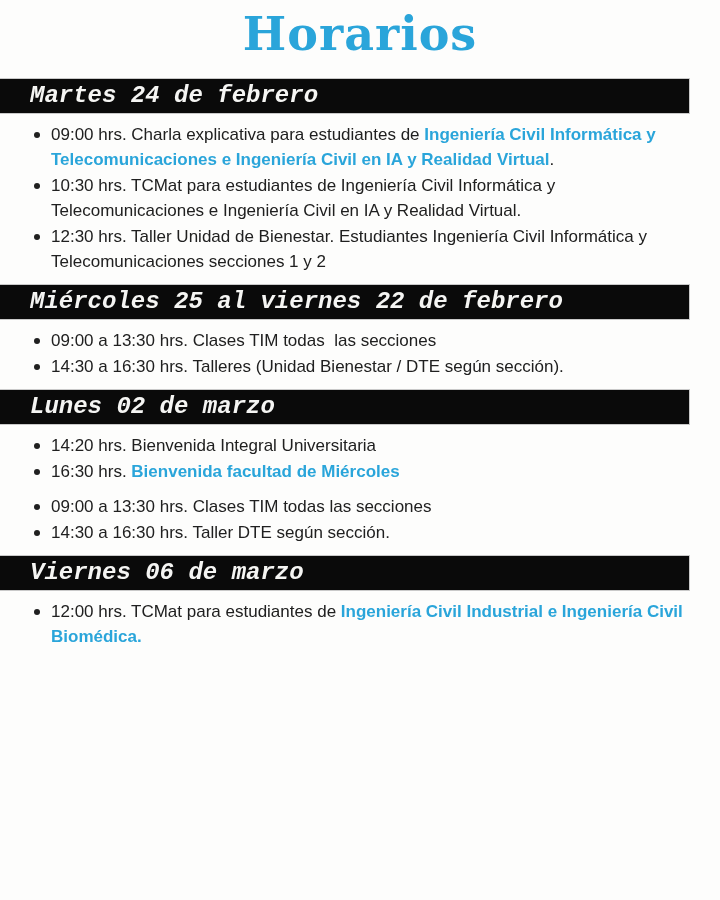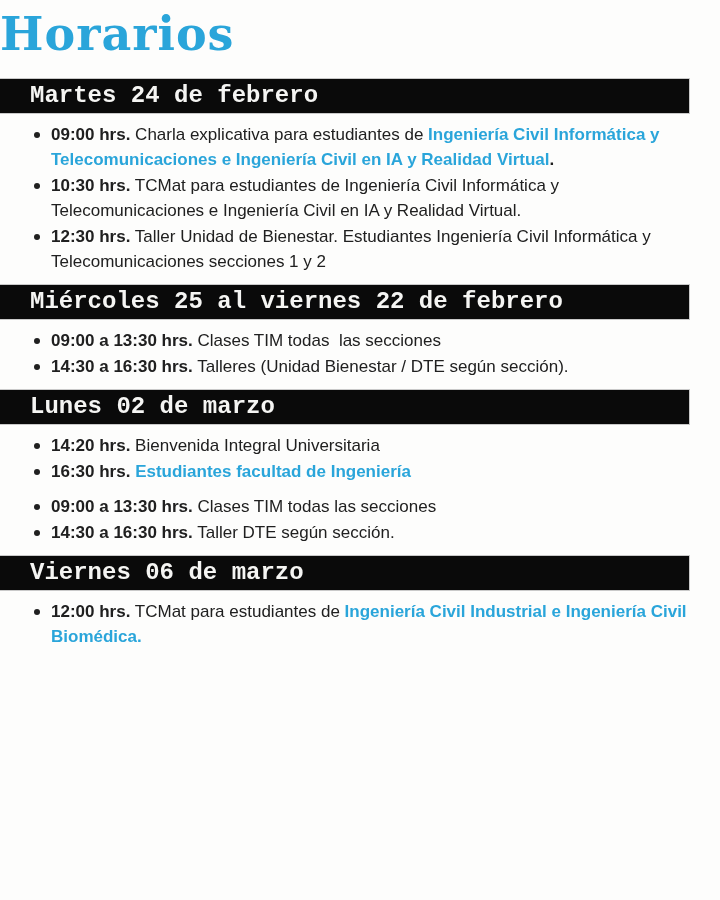--- a/index.html
+++ b/index.html
@@ -19,34 +19,36 @@
     height: 900px;
     box-sizing: border-box;
   }
   .title {
     font-family: "DejaVu Serif", serif;
     font-weight: bold;
     font-size: 46px;
     line-height: 56px;
     letter-spacing: 1px;
     color: var(--accent, #2aa5da);
+    text-align: center;
     margin: 6px 0 16px 0;
   }
   .banner {
     background: var(--banner-bg, #0a0a0a);
     color: var(--banner-text, #f5f5f3);
     font-family: "Liberation Mono", monospace;
     font-weight: bold;
     font-size: 24px;
     line-height: 26px;
     padding: 4px 0 4px 30px;
     margin: 8px 30px 8px 0;
     border: 1px solid var(--banner-border, #c9c9c9);
     border-left: none;
     white-space: nowrap;
+    font-style: italic;
   }
   .items {
     list-style: none;
     margin: 0 0 10px 0;
     padding: 0 28px 0 34px;
   }
   .item {
     display: flex;
     align-items: flex-start;
     margin: 1px 0;
@@ -57,21 +59,21 @@
     height: 6px;
     border-radius: 50%;
     background: var(--text, #202020);
     margin: 10px 11px 0 0;
   }
   .txt {
     font-size: 17px;
     line-height: 25px;
     white-space: pre-wrap;
   }
-  .seg-bold { font-weight: bold; }
+  .seg-bold { font-weight: normal; }
   .seg-accent { font-weight: bold; color: var(--accent, #2aa5da); }
 </style>
 </head>
 <body>
 
 <div class="page">
   <h1 class="title">Horarios</h1>
   <div id="sections">
       <section>
         <div class="banner">Martes 24 de febrero</div>
@@ -105,21 +107,21 @@
       </section>
       <section>
         <div class="banner">Lunes 02 de marzo</div>
         <ul class="items">
           <li class="item">
             <span class="dot"></span>
             <span class="txt"><span class="seg-bold">14:20 hrs.</span><span class="seg-normal"> Bienvenida Integral Universitaria</span></span>
           </li>
           <li class="item">
             <span class="dot"></span>
-            <span class="txt"><span class="seg-bold">16:30 hrs.</span><span class="seg-normal"> </span><span class="seg-accent">Estudiantes facultad de Ingeniería</span></span>
+            <span class="txt"><span class="seg-bold">16:30 hrs.</span><span class="seg-normal"> </span><span class="seg-accent">Bienvenida facultad de Miércoles</span></span>
           </li>
         </ul>
       </section>
       <section>
         <ul class="items">
           <li class="item">
             <span class="dot"></span>
             <span class="txt"><span class="seg-bold">09:00 a 13:30 hrs.</span><span class="seg-normal"> Clases TIM todas las secciones</span></span>
           </li>
           <li class="item">

